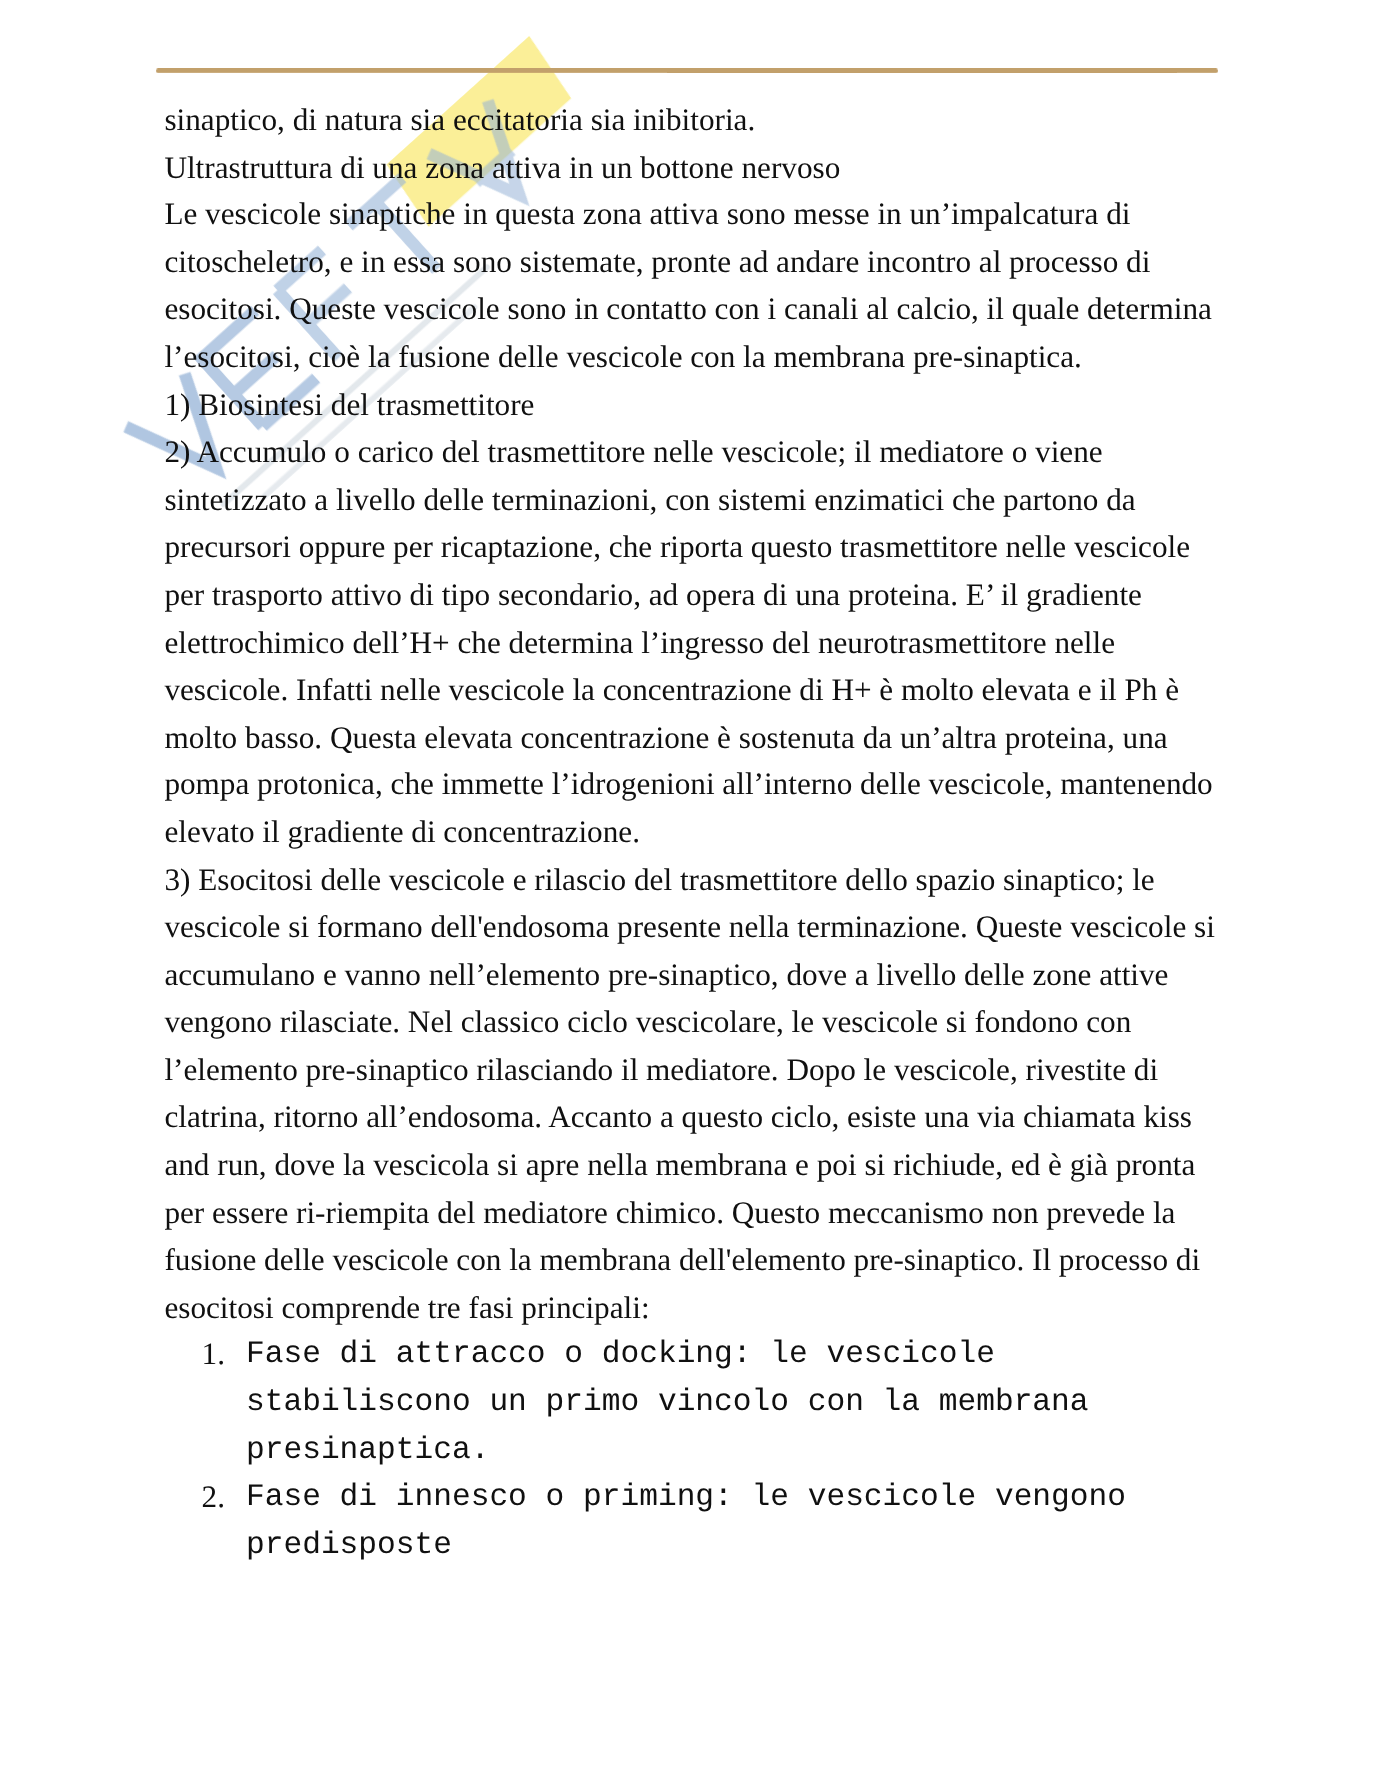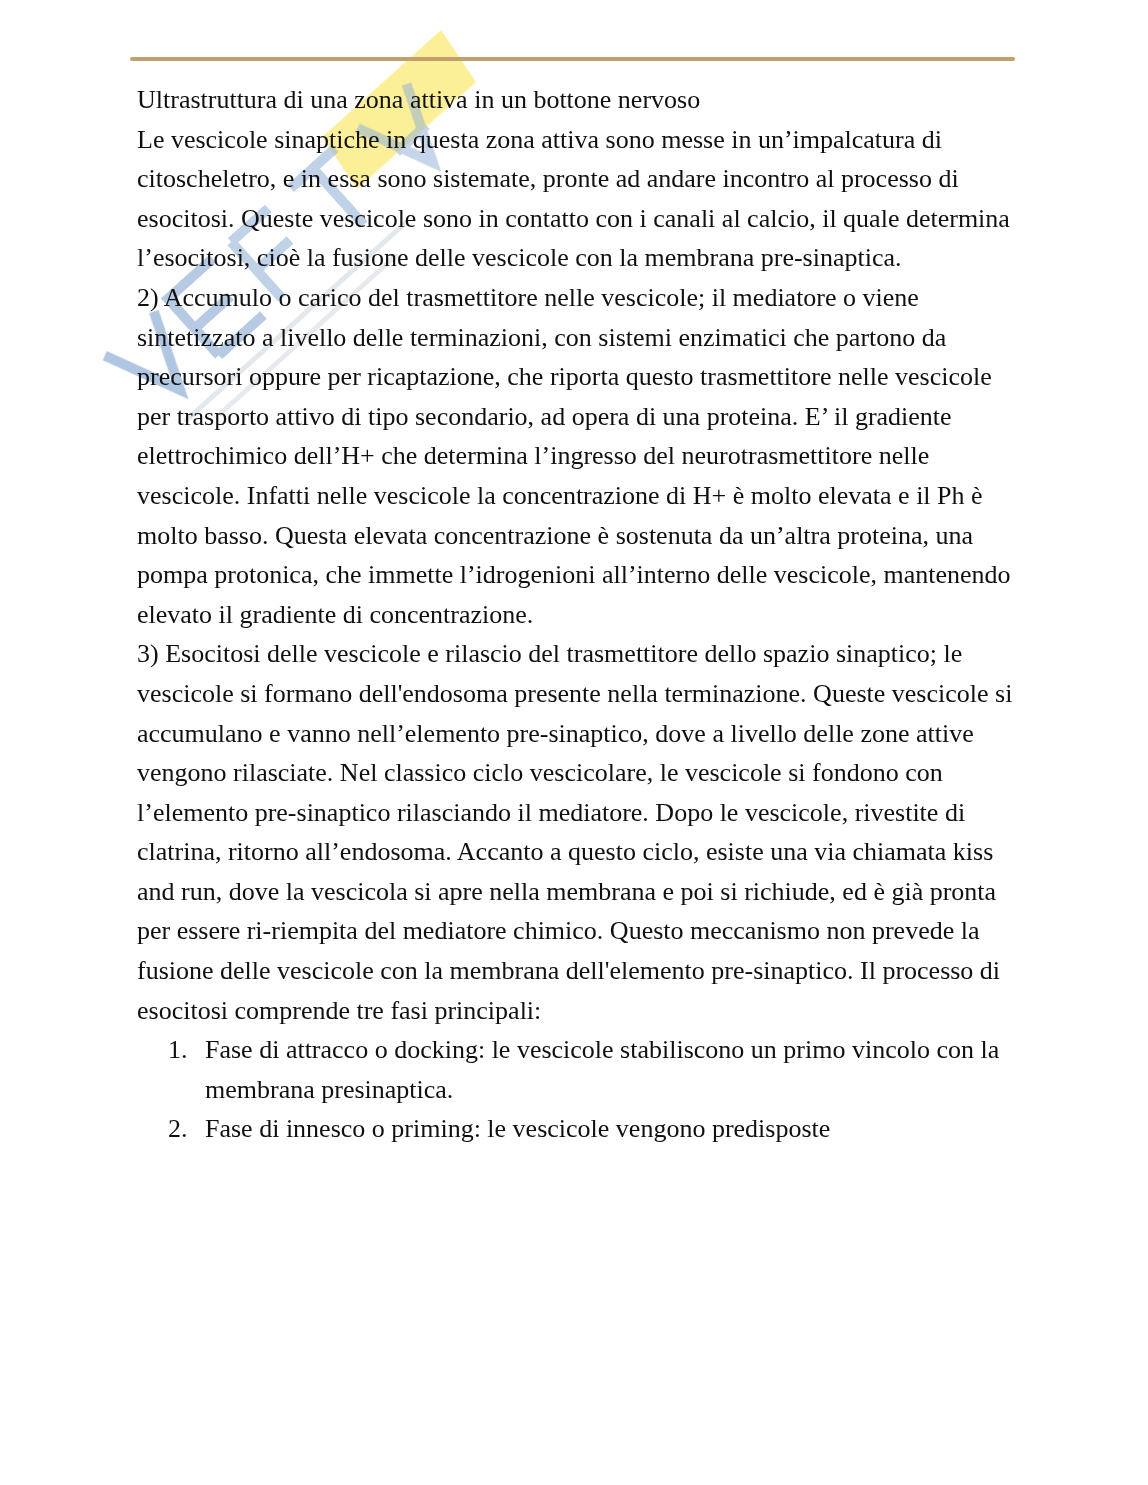--- a/index.html
+++ b/index.html
@@ -33,21 +33,21 @@
     width:876px;
     font-size:26px;
     line-height:39.6px;
     text-align:left;
   }
   .body-text p { margin:0; }
   .heading { }
   .olist { margin:0; }
   .list-item { display:flex; margin-left:31px; }
   .list-num { flex:none; width:37px; }
-  .list-text { flex:1; }
+  .list-text { flex:1;font-family:Liberation Mono, monospace; }
 </style>
 </head>
 <body>
 
 <div class="page">
 
   <svg class="watermark" width="540" height="480" viewBox="0 0 540 480" aria-hidden="true">
     <g transform="translate(250 235) rotate(-42)" opacity="0.55">
 
       <rect x="85" y="-55" width="160" height="62" fill="#f6df2e" opacity="0.9" transform="skewX(-8)"></rect>
@@ -59,22 +59,24 @@
       <path d="M 125 -38 L 158 38 L 191 -38 M 138 6 L 178 6" fill="none" stroke="#3f74b5" stroke-width="10" opacity="0.55"></path>
 
       <rect x="-200" y="62" width="300" height="5" rx="2.5" fill="#c5cfd8" opacity="0.9"></rect>
       <rect x="-170" y="80" width="240" height="5" rx="2.5" fill="#c5cfd8" opacity="0.8"></rect>
     </g>
   </svg>
 
   <div class="top-rule" style="background:#c2a06b"></div>
 
   <div class="body-text">
+    <p>sinaptico, di natura sia eccitatoria sia inibitoria.</p>
     <p class="heading">Ultrastruttura di una zona attiva in un bottone nervoso</p>
     <p>Le vescicole sinaptiche in questa zona attiva sono messe in un’impalcatura di citoscheletro, e in essa sono sistemate, pronte ad andare incontro al processo di esocitosi. Queste vescicole sono in contatto con i canali al calcio, il quale determina l’esocitosi, cioè la fusione delle vescicole con la membrana pre-sinaptica.</p>
+    <p>1) Biosintesi del trasmettitore</p>
     <p>2) Accumulo o carico del trasmettitore nelle vescicole; il mediatore o viene sintetizzato a livello delle terminazioni, con sistemi enzimatici che partono da precursori oppure per ricaptazione, che riporta questo trasmettitore nelle vescicole per trasporto attivo di tipo secondario, ad opera di una proteina. E’ il gradiente elettrochimico dell’H+ che determina l’ingresso del neurotrasmettitore nelle vescicole. Infatti nelle vescicole la concentrazione di H+ è molto elevata e il Ph è molto basso. Questa elevata concentrazione è sostenuta da un’altra proteina, una pompa protonica, che immette l’idrogenioni all’interno delle vescicole, mantenendo elevato il gradiente di concentrazione.</p>
     <p>3) Esocitosi delle vescicole e rilascio del trasmettitore dello spazio sinaptico; le vescicole si formano dell'endosoma presente nella terminazione. Queste vescicole si accumulano e vanno nell’elemento pre-sinaptico, dove a livello delle zone attive vengono rilasciate. Nel classico ciclo vescicolare, le vescicole si fondono con l’elemento pre-sinaptico rilasciando il mediatore. Dopo le vescicole, rivestite di clatrina, ritorno all’endosoma. Accanto a questo ciclo, esiste una via chiamata kiss and run, dove la vescicola si apre nella membrana e poi si richiude, ed è già pronta per essere ri-riempita del mediatore chimico. Questo meccanismo non prevede la fusione delle vescicole con la membrana dell'elemento pre-sinaptico. Il processo di esocitosi comprende tre fasi principali:</p>
 
     <div class="olist">
       <div class="list-item">
         <span class="list-num">1.</span>
         <span class="list-text">Fase di attracco o docking: le vescicole stabiliscono un primo vincolo con la membrana presinaptica.</span>
       </div>
       <div class="list-item">
         <span class="list-num">2.</span>

